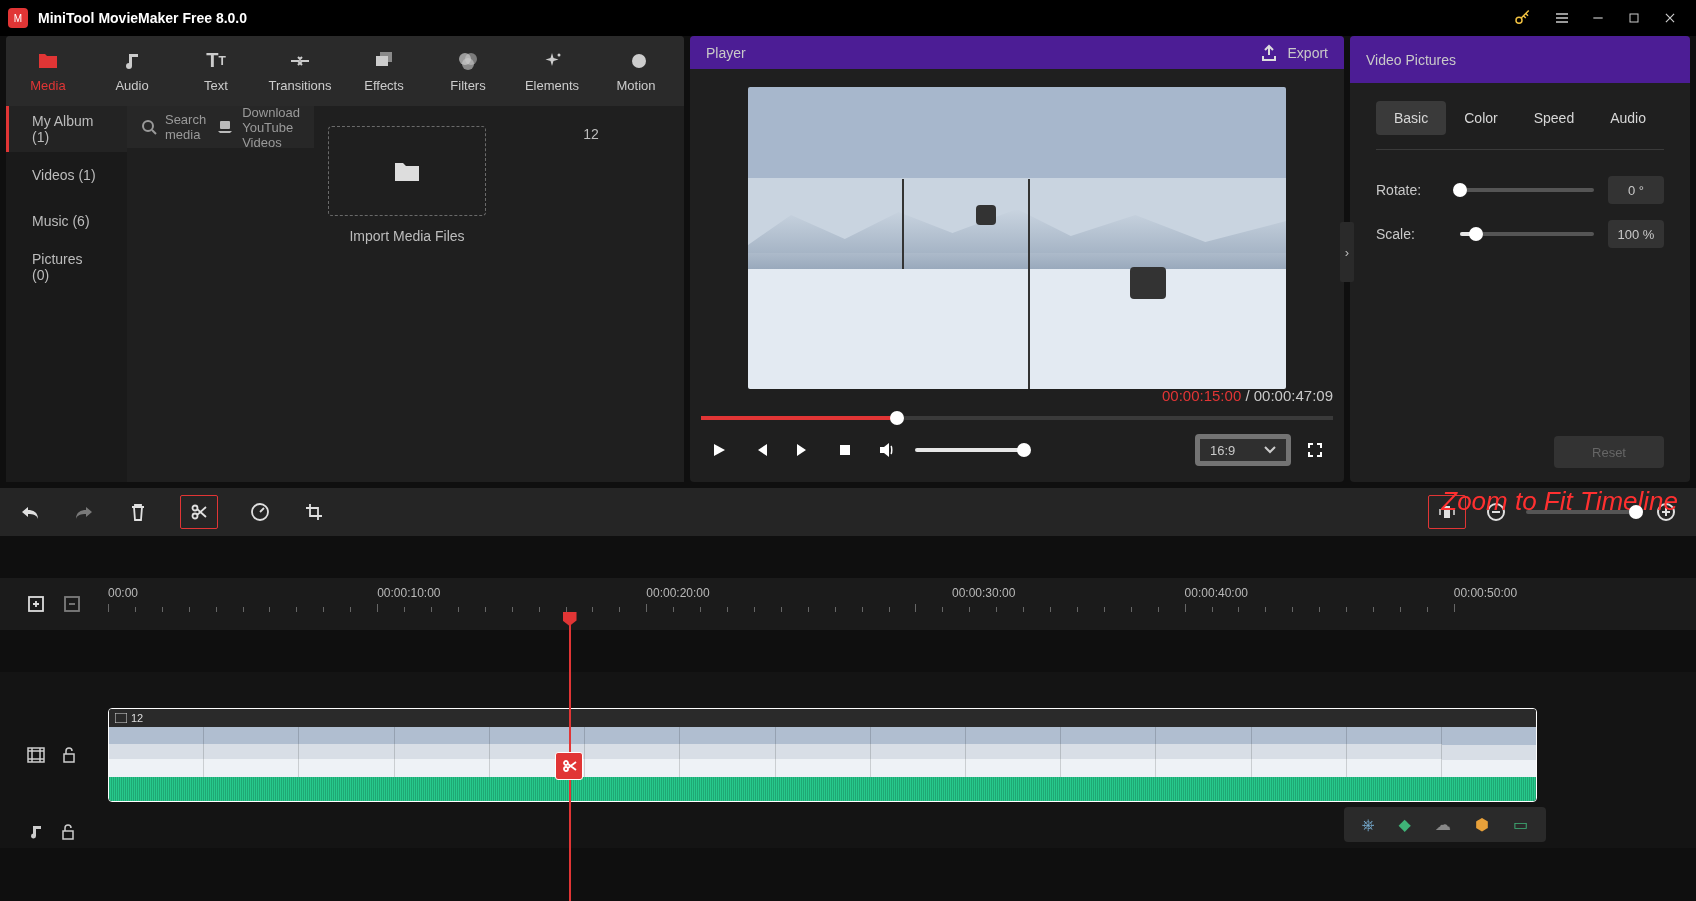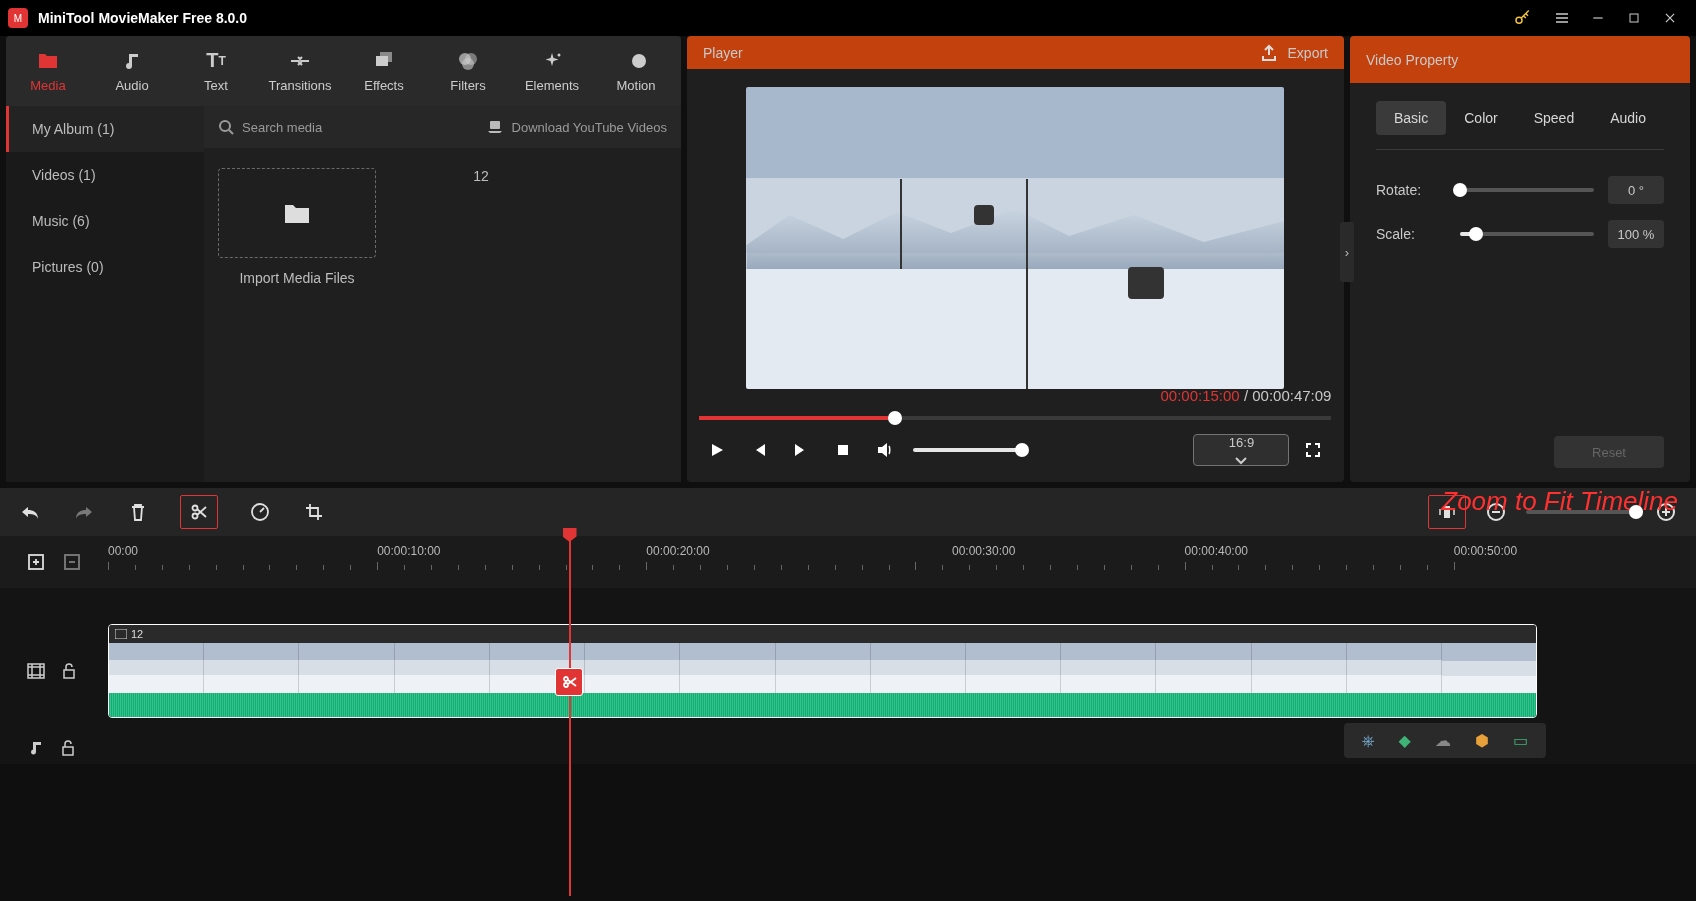--- a/index.html
+++ b/index.html
@@ -9,34 +9,34 @@
 .titlebar { height: 36px; background: #000; display: flex; align-items: center; padding: 0 8px; }
 .titlebar .logo { width: 20px; height: 20px; background: #e13535; border-radius: 4px; display: flex; align-items: center; justify-content: center; font-size: 10px; color: #fff; margin-right: 10px; }
 .titlebar .title { color: #fff; font-weight: 600; font-size: 14px; }
 .titlebar .spacer { flex: 1; }
 .titlebar .win-btn { width: 36px; height: 36px; display: flex; align-items: center; justify-content: center; color: #ccc; cursor: pointer; }
 .titlebar .key-icon { color: #f0c040; margin-right: 4px; }
 
 
 .upper { height: 446px; display: flex; gap: 6px; padding: 0 6px; }
 .panel { background: #1f1f1f; border-radius: 4px; }
-.panel-head { height: 47px; background: #c2410c; display: flex; align-items: center; padding: 0 16px; font-size: 14px; border-radius: 4px 4px 0 0; }
+.panel-head { height: 47px; background: #4c1d95; display: flex; align-items: center; padding: 0 16px; font-size: 14px; border-radius: 4px 4px 0 0; }
 
 
 .left-panel { width: 678px; display: flex; flex-direction: column; }
 .mode-tabs { height: 70px; background: #2a2a2a; display: flex; border-radius: 4px 4px 0 0; }
 .mode-tab { width: 84px; display: flex; flex-direction: column; align-items: center; justify-content: center; gap: 6px; color: #ccc; cursor: pointer; }
 .mode-tab.active { color: #e13535; }
 .mode-tab .ico { font-size: 20px; height: 22px; display: flex; align-items: center; }
 .mode-tab .lbl { font-size: 13px; }
 .media-body { flex: 1; display: flex; }
 .album-nav { width: 198px; background: #1a1a1a; }
 .album-item { height: 46px; display: flex; align-items: center; padding: 0 26px; color: #bcbcbc; cursor: pointer; font-size: 14px; }
 .album-item.sel { border-left: 3px solid #e13535; padding-left: 23px; background: #232323; }
-.media-area { flex: 1; display: flex; flex-direction: column; background: #1f1f1f; justify-content: center; }
+.media-area { flex: 1; display: flex; background: #1f1f1f; justify-content: center; }
 .search-row { height: 42px; display: flex; align-items: center; padding: 0 14px; gap: 10px; color: #9a9a9a; background: #272727; }
 .search-row .search-wrap { display: flex; align-items: center; gap: 8px; flex: 1; }
 .search-row .dl { display: flex; align-items: center; gap: 8px; cursor: pointer; }
 .thumbs { flex: 1; padding: 20px 14px; display: flex; gap: 26px; align-items: flex-start; }
 .thumb-card { width: 158px; display: flex; flex-direction: column; align-items: center; gap: 12px; }
 .import-box { width: 158px; height: 90px; border: 1px dashed #6a6a6a; border-radius: 4px; display: flex; align-items: center; justify-content: center; color: #ccc; cursor: pointer; }
 .clip-box { width: 158px; height: 90px; border-radius: 2px; position: relative; overflow: hidden; background: linear-gradient(#b0bed0 0 35%, #d8dee6 35% 65%, #eef2f6 65% 100%); cursor: pointer; }
 .clip-dur { position: absolute; left: 6px; bottom: 6px; background: rgba(0,0,0,.75); color: #fff; padding: 2px 6px 2px 4px; font-size: 12px; display: flex; align-items: center; gap: 4px; border-radius: 2px; }
 .clip-check { position: absolute; right: 4px; bottom: 4px; width: 20px; height: 20px; background: #e13535; border-radius: 3px; display: flex; align-items: center; justify-content: center; color: #fff; font-size: 12px; }
 .thumb-label { color: #bdbdbd; font-size: 14px; }
@@ -52,42 +52,42 @@
 .scrub-track { position: absolute; top: 6px; left: 0; right: 0; height: 4px; background: #3a3a3a; }
 .scrub-fill { position: absolute; top: 6px; left: 0; height: 4px; background: #e13535; }
 .scrub-thumb { position: absolute; top: 1px; width: 14px; height: 14px; background: #fff; border-radius: 50%; margin-left: -7px; }
 .time-row { width: 632px; text-align: right; font-size: 15px; margin-top: -2px; }
 .time-cur { color: #e13535; }
 .time-tot { color: #c9c9c9; }
 .controls { width: 632px; height: 48px; display: flex; align-items: center; gap: 6px; }
 .ctl-btn { width: 36px; height: 36px; display: flex; align-items: center; justify-content: center; color: #eee; cursor: pointer; font-size: 16px; }
 .vol-track { width: 110px; height: 4px; background: #e6e6e6; border-radius: 2px; position: relative; margin-left: 4px; }
 .vol-thumb { position: absolute; right: -6px; top: -5px; width: 14px; height: 14px; background: #fff; border-radius: 50%; }
-.ratio { margin-left: auto; background: #2f2f2f; border: 1px solid #737373; border-radius: 4px; height: 32px; width: 96px; display: flex; align-items: center; justify-content: space-between; padding: 0 10px; cursor: pointer; flex-direction: column; }
+.ratio { margin-left: auto; background: #2f2f2f; border: 5px solid #737373; border-radius: 4px; height: 32px; width: 96px; display: flex; align-items: center; justify-content: space-between; padding: 0 10px; cursor: pointer; }
 
 
 .prop-panel { flex: 1; display: flex; flex-direction: column; position: relative; }
 .prop-body { flex: 1; padding: 18px 26px; }
 .prop-tabs { display: flex; background: transparent; }
 .ptab { padding: 9px 18px; border-radius: 4px; cursor: pointer; font-size: 14px; color: #d7d7d7; }
 .ptab.sel { background: #3a3a3a; }
 .hr { height: 1px; background: #3a3a3a; margin: 14px 0 18px; }
 .prow { display: flex; align-items: center; height: 44px; }
 .plabel { width: 84px; color: #c9c9c9; font-size: 14px; }
 .icon-btn { width: 38px; height: 30px; border: 0; background: transparent; color: #e6e6e6; display: inline-flex; align-items: center; justify-content: center; cursor: pointer; font-size: 18px; margin-right: 14px; }
 .slider { flex: 1; height: 4px; background: #555; border-radius: 2px; position: relative; margin-right: 14px; }
 .slider .sfill { position: absolute; left: 0; top: 0; bottom: 0; background: #e6e6e6; border-radius: 2px; }
 .slider .sthumb { position: absolute; top: -5px; width: 14px; height: 14px; background: #fff; border-radius: 50%; margin-left: -7px; }
 .pval { width: 56px; height: 28px; background: #333; border-radius: 4px; display: flex; align-items: center; justify-content: center; font-size: 13px; }
 .reset-btn { position: absolute; right: 26px; bottom: 14px; width: 110px; height: 32px; background: #333; color: #666; border-radius: 4px; display: flex; align-items: center; justify-content: center; cursor: default; text-align: center; }
 .expander { position: absolute; left: -10px; top: 186px; width: 14px; height: 60px; background: #2a2a2a; border-radius: 2px; color: #bbb; display: flex; align-items: center; justify-content: center; cursor: pointer; }
 .zoom-anno { position: absolute; right: 12px; bottom: -35px; color: #ff3030; font-size: 26px; font-style: italic; pointer-events: none; }
 
 
-.timeline { flex: 1; display: flex; flex-direction: column; }
+.timeline { flex: 1; display: flex; flex-direction: column; gap: 42px; }
 .tl-toolbar { height: 48px; background: #252525; display: flex; align-items: center; padding: 0 18px; gap: 30px; margin-top: 6px; }
 .tl-btn { color: #e0e0e0; width: 24px; height: 24px; display: flex; align-items: center; justify-content: center; cursor: pointer; }
 .tl-btn.boxed { border: 1px solid #e13535; width: 38px; height: 34px; border-radius: 2px; }
 .tl-right { margin-left: auto; display: flex; align-items: center; gap: 18px; }
 .zoom-track { width: 110px; height: 4px; background: #555; border-radius: 2px; position: relative; }
 .zoom-track .sthumb { position: absolute; top: -5px; right: -7px; width: 14px; height: 14px; background: #fff; border-radius: 50%; }
 
 .ruler-row { height: 52px; display: flex; background: #1b1b1b; }
 .left-gutter { width: 108px; flex-shrink: 0; display: flex; align-items: center; justify-content: center; gap: 12px; color: #c9c9c9; }
 .ruler { flex: 1; position: relative; overflow: hidden; }
@@ -341,21 +341,21 @@
               </svg>
             </div>
         </div>
       </div>
     </div>
   </div>
 
   <div class="panel prop-panel">
     <div class="expander">›</div>
     <div class="panel-head">
-        <span>Video Property</span>
+        <span>Video Pictures</span>
       </div>
     <div class="prop-body">
       <div class="prop-tabs">
         <div class="ptab sel">Basic</div>
         <div class="ptab">Color</div>
         <div class="ptab">Speed</div>
         <div class="ptab">Audio</div>
       </div>
       <div class="hr"></div>
       <div class="prow">

